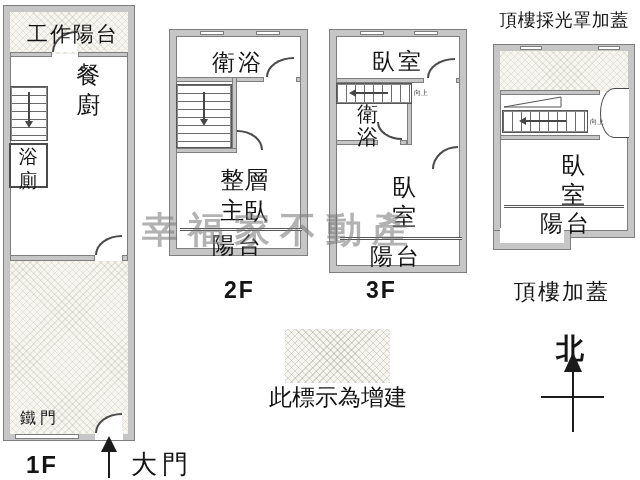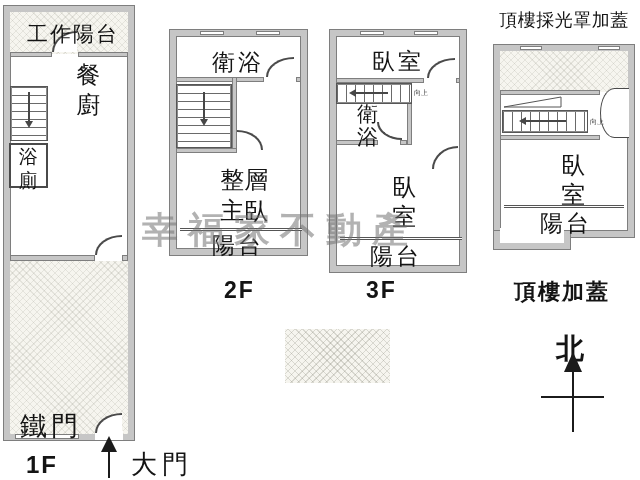--- a/index.html
+++ b/index.html
@@ -53,21 +53,21 @@
   <div class="lbl" style="left:27px;top:20px;font-size:21px;letter-spacing:2px;z-index:11;">工作陽台</div>
   <div class="stairV" style="left:10px;top:86px;width:38px;height:55px;"></div>
   <div class="sline" style="left:28px;top:92px;width:2px;height:30px;"></div>
   <div class="sarrow-down" style="left:25px;top:121px;"></div>
   <div class="roomBox" style="left:9px;top:143px;width:39px;height:45px;"></div>
   <div class="lbl vlabel" style="left:17px;top:145px;font-size:19px;">浴廁</div>
   <div class="wall" style="left:10px;top:255px;width:85px;height:6px;"></div>
   <div class="wall" style="left:122px;top:255px;width:6px;height:6px;"></div>
   <div class="arc arc-tl" style="left:95px;top:235px;width:27px;height:20px;"></div>
   <div class="hatch" style="left:10px;top:261px;width:118px;height:173px;z-index:3;"></div>
-  <div class="lbl" style="left:20px;top:408px;font-size:27px;letter-spacing:4px;z-index:11;">鐵門</div>
+  <div class="lbl" style="left:20px;top:408px;font-size:16px;letter-spacing:4px;z-index:11;">鐵門</div>
   <div class="patch" style="left:95px;top:431px;width:28px;height:9px;"></div>
   <div class="arc arc-tl" style="left:95px;top:413px;width:27px;height:20px;z-index:6;"></div>
   <div class="wmark" style="left:15px;top:434px;width:64px;height:5px;"></div>
   <div class="lbl" style="left:26px;top:451px;font-size:24px;font-weight:600;letter-spacing:2px;">1F</div>
   <div class="line" style="left:108px;top:446px;width:2px;height:32px;"></div>
   <div class="tri-up" style="left:101px;top:436px;"></div>
   <div class="lbl" style="left:131px;top:447px;font-size:26px;letter-spacing:5px;">大門</div>
 
   <div class="frame" style="left:170px;top:30px;width:137px;height:225px;"></div>
   <div class="wmark" style="left:200px;top:31px;width:24px;height:4px;"></div>
@@ -122,23 +122,24 @@
   </svg>
   <div class="stairH" style="left:502px;top:110px;width:86px;height:23px;"></div>
   <div class="sline" style="left:522px;top:120px;width:44px;height:2px;"></div>
   <div class="sarrow-left" style="left:515px;top:117px;"></div>
   <div class="tinynote" style="left:590px;top:117px;">向上</div>
   <div class="wall" style="left:500px;top:135px;width:100px;height:5px;"></div>
   <div class="halfdoor" style="left:600px;top:88px;width:29px;height:50px;"></div>
   <div class="lbl vlabel" style="left:559px;top:150px;font-size:24px;">臥室</div>
   <div class="thin" style="left:504px;top:205px;width:120px;height:3px;"></div>
   <div class="lbl" style="left:540px;top:208px;font-size:23px;letter-spacing:3px;">陽台</div>
-  <div class="lbl" style="left:514px;top:277px;font-size:22px;font-weight:700;letter-spacing:2px;">頂樓加蓋</div>
+  <div class="lbl" style="left:514px;top:277px;font-size:22px;font-weight:400;letter-spacing:2px;">頂樓加蓋</div>
 
   <div class="hatch hatch-strong" style="left:285px;top:329px;width:105px;height:54px;"></div>
+  <div class="lbl" style="left:238px;top:382px;width:200px;font-size:23px;text-align:center;">此標示為增建</div>
 
   <div class="lbl" style="left:556px;top:330px;font-size:28px;font-weight:700;">北</div>
   <div class="tri-up" style="left:564px;top:352px;border-left-width:9px;border-right-width:9px;border-bottom-width:20px;"></div>
   <div class="line" style="left:572px;top:370px;width:2px;height:62px;"></div>
   <div class="line" style="left:541px;top:396px;width:63px;height:2px;"></div>
 
   <div class="watermark">幸福家不動產</div>
 
 </div>
 

